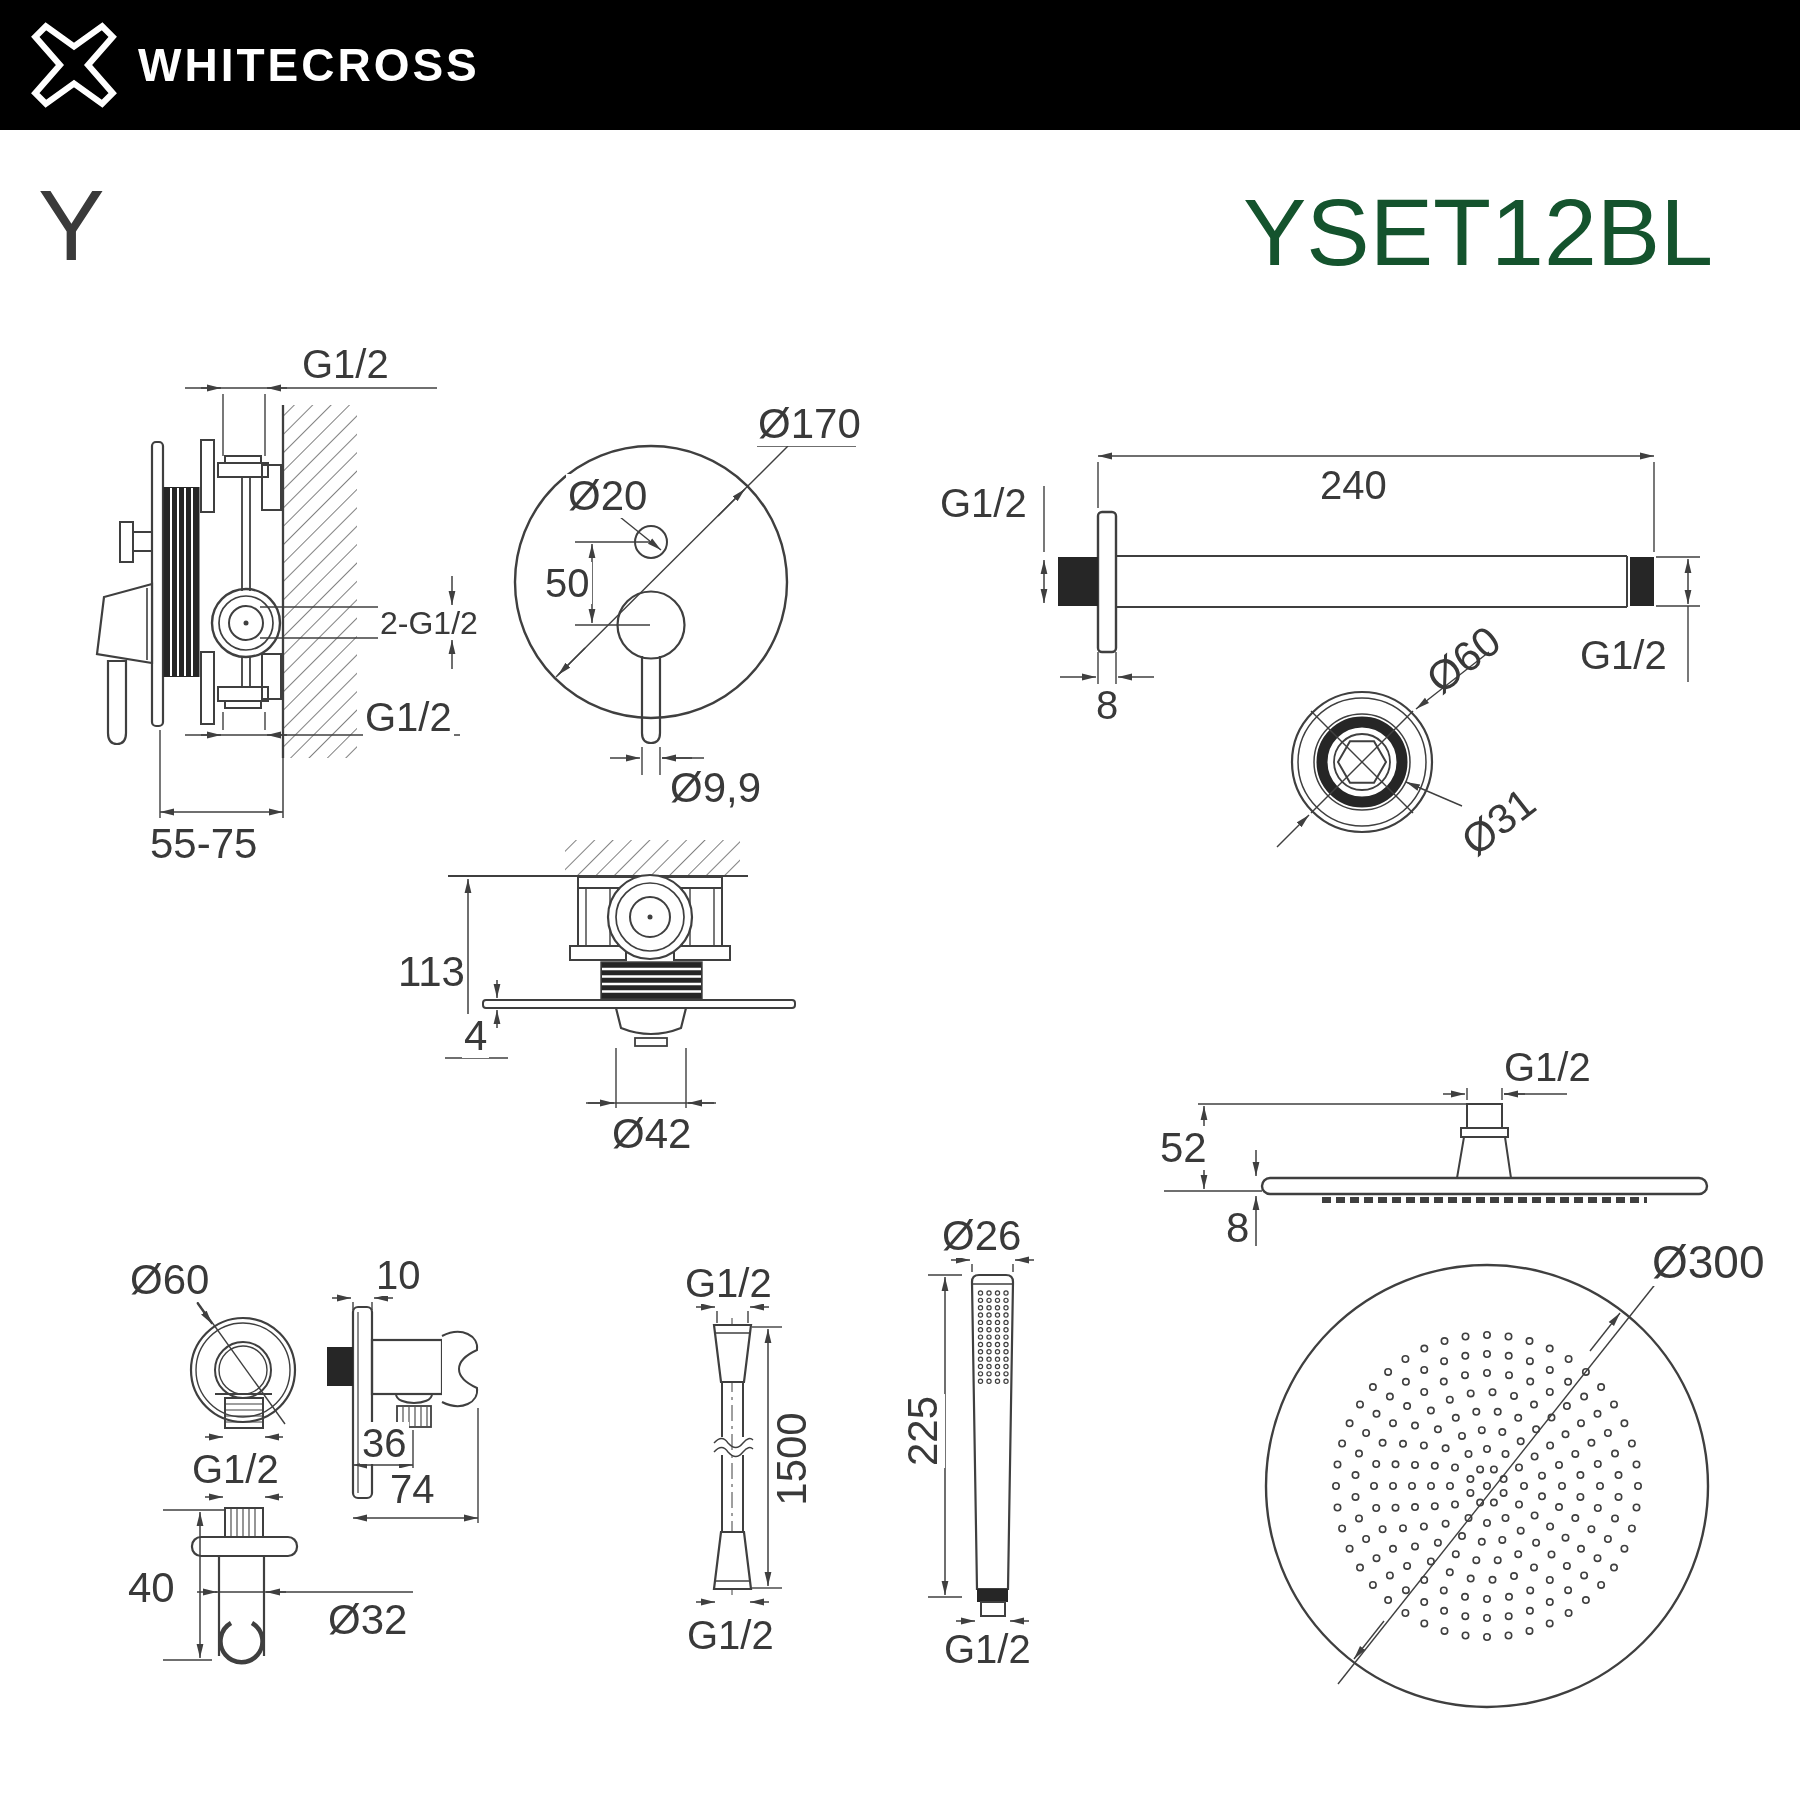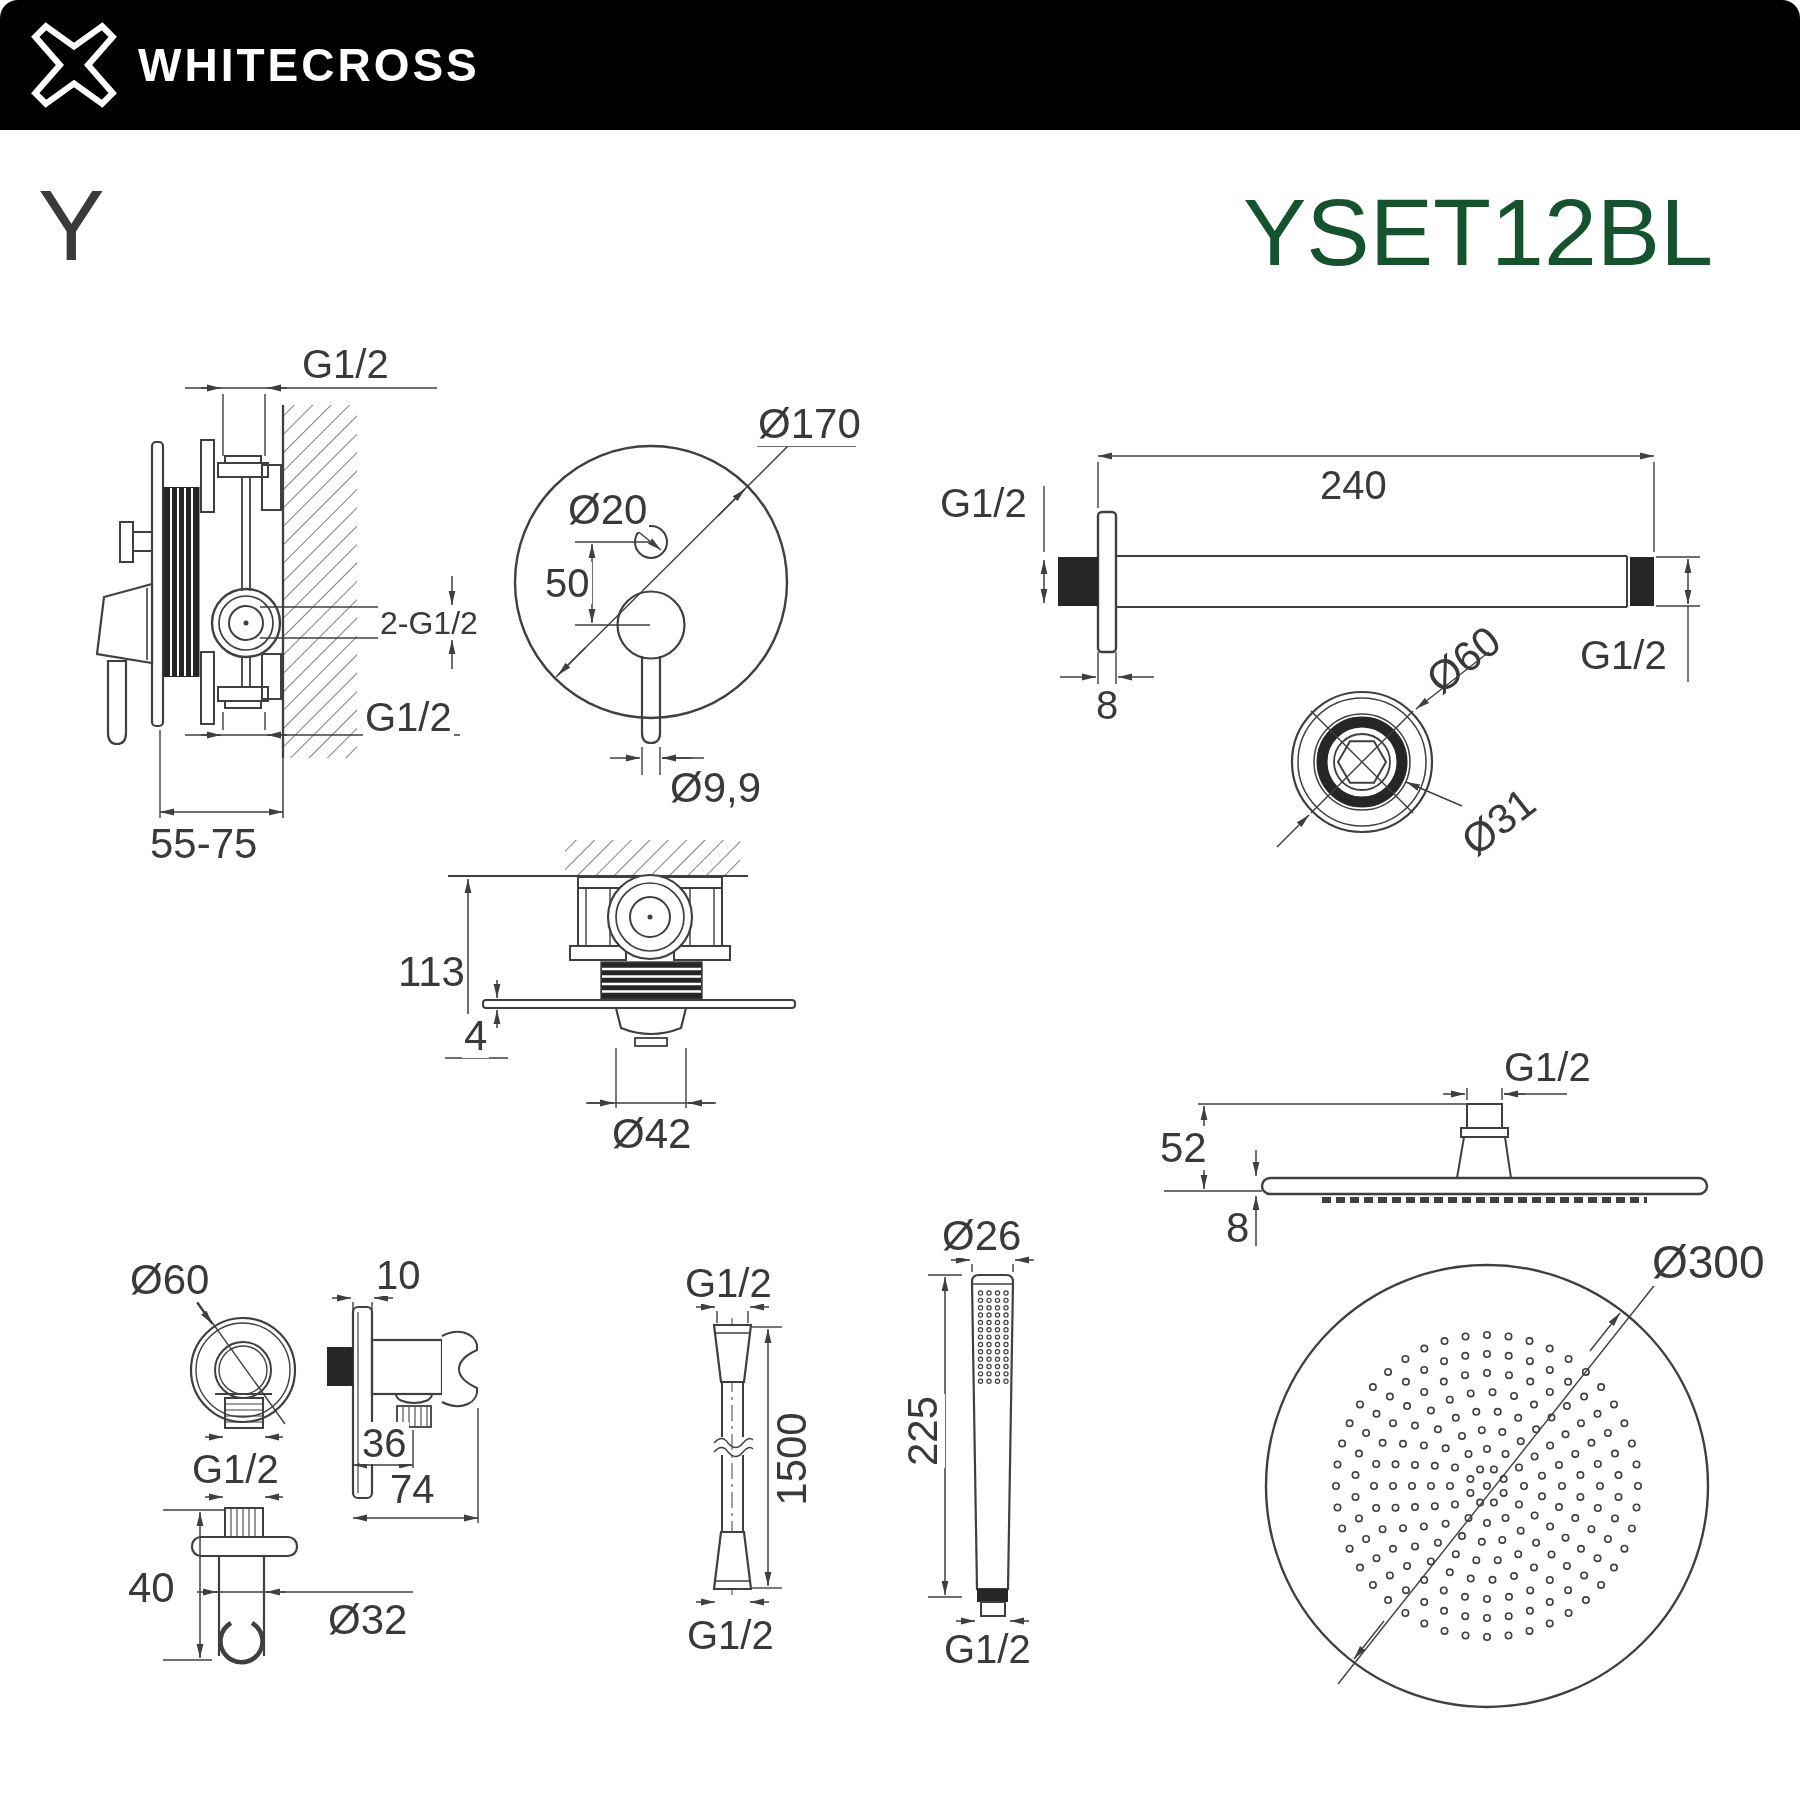--- a/index.html
+++ b/index.html
@@ -1,17 +1,17 @@
 <!DOCTYPE html>
 <html><head>
 <meta charset="utf-8">
 <style>
   html,body{margin:0;padding:0;background:#fff;}
   #canvas{position:relative;width:1800px;height:1800px;background:#ffffff;overflow:hidden;
-          font-family:"Liberation Sans", sans-serif;border-radius:18px;}
+          font-family:"Liberation Sans", sans-serif;}
   #topbar{position:absolute;left:0;top:0;width:1800px;height:130px;background:#000;}
   #logo{position:absolute;left:30px;top:20px;width:88px;height:90px;}
   #brand{position:absolute;left:138px;top:38px;color:#fff;font-size:46px;font-weight:bold;
          letter-spacing:3px;}
   #series{position:absolute;left:38px;top:168px;font-size:100px;color:#3a3a3a;}
   #model{position:absolute;left:1243px;top:178px;font-size:95px;color:#14532d;}
   .lbl{position:absolute;color:#393939;background:#fff;line-height:1;white-space:nowrap;padding:1px 2px;}
   .rot{transform:rotate(-90deg);transform-origin:center center;}
   .rot38{transform:rotate(-38deg);transform-origin:center center;background:transparent;}
   svg{position:absolute;left:0;top:0;}
@@ -583,21 +583,21 @@
       <line x1="1029" y1="1621" x2="1010" y2="1621" stroke-width="1.5" marker-end="url(#arr)"></line>
     </g>
   </svg>
 
   <div class="lbl" style="left:300px;top:343px;font-size:40px">G1/2</div>
   <div class="lbl" style="left:378px;top:606px;font-size:32px">2-G1/2</div>
   <div class="lbl" style="left:363px;top:696px;font-size:40px">G1/2</div>
   <div class="lbl" style="left:148px;top:822px;font-size:42px">55-75</div>
 
   <div class="lbl" style="left:756px;top:402px;font-size:42px">Ø170</div>
-  <div class="lbl" style="left:566px;top:488px;font-size:42px">Ø20</div>
+  <div class="lbl" style="left:566px;top:474px;font-size:42px">Ø20</div>
   <div class="lbl" style="left:543px;top:562px;font-size:40px">50</div>
   <div class="lbl" style="left:668px;top:766px;font-size:42px">Ø9,9</div>
 
   <div class="lbl" style="left:396px;top:950px;font-size:42px">113</div>
   <div class="lbl" style="left:462px;top:1014px;font-size:42px">4</div>
   <div class="lbl" style="left:610px;top:1112px;font-size:42px">Ø42</div>
 
   <div class="lbl" style="left:1318px;top:464px;font-size:40px">240</div>
   <div class="lbl" style="left:938px;top:482px;font-size:40px">G1/2</div>
   <div class="lbl" style="left:1094px;top:684px;font-size:40px">8</div>

